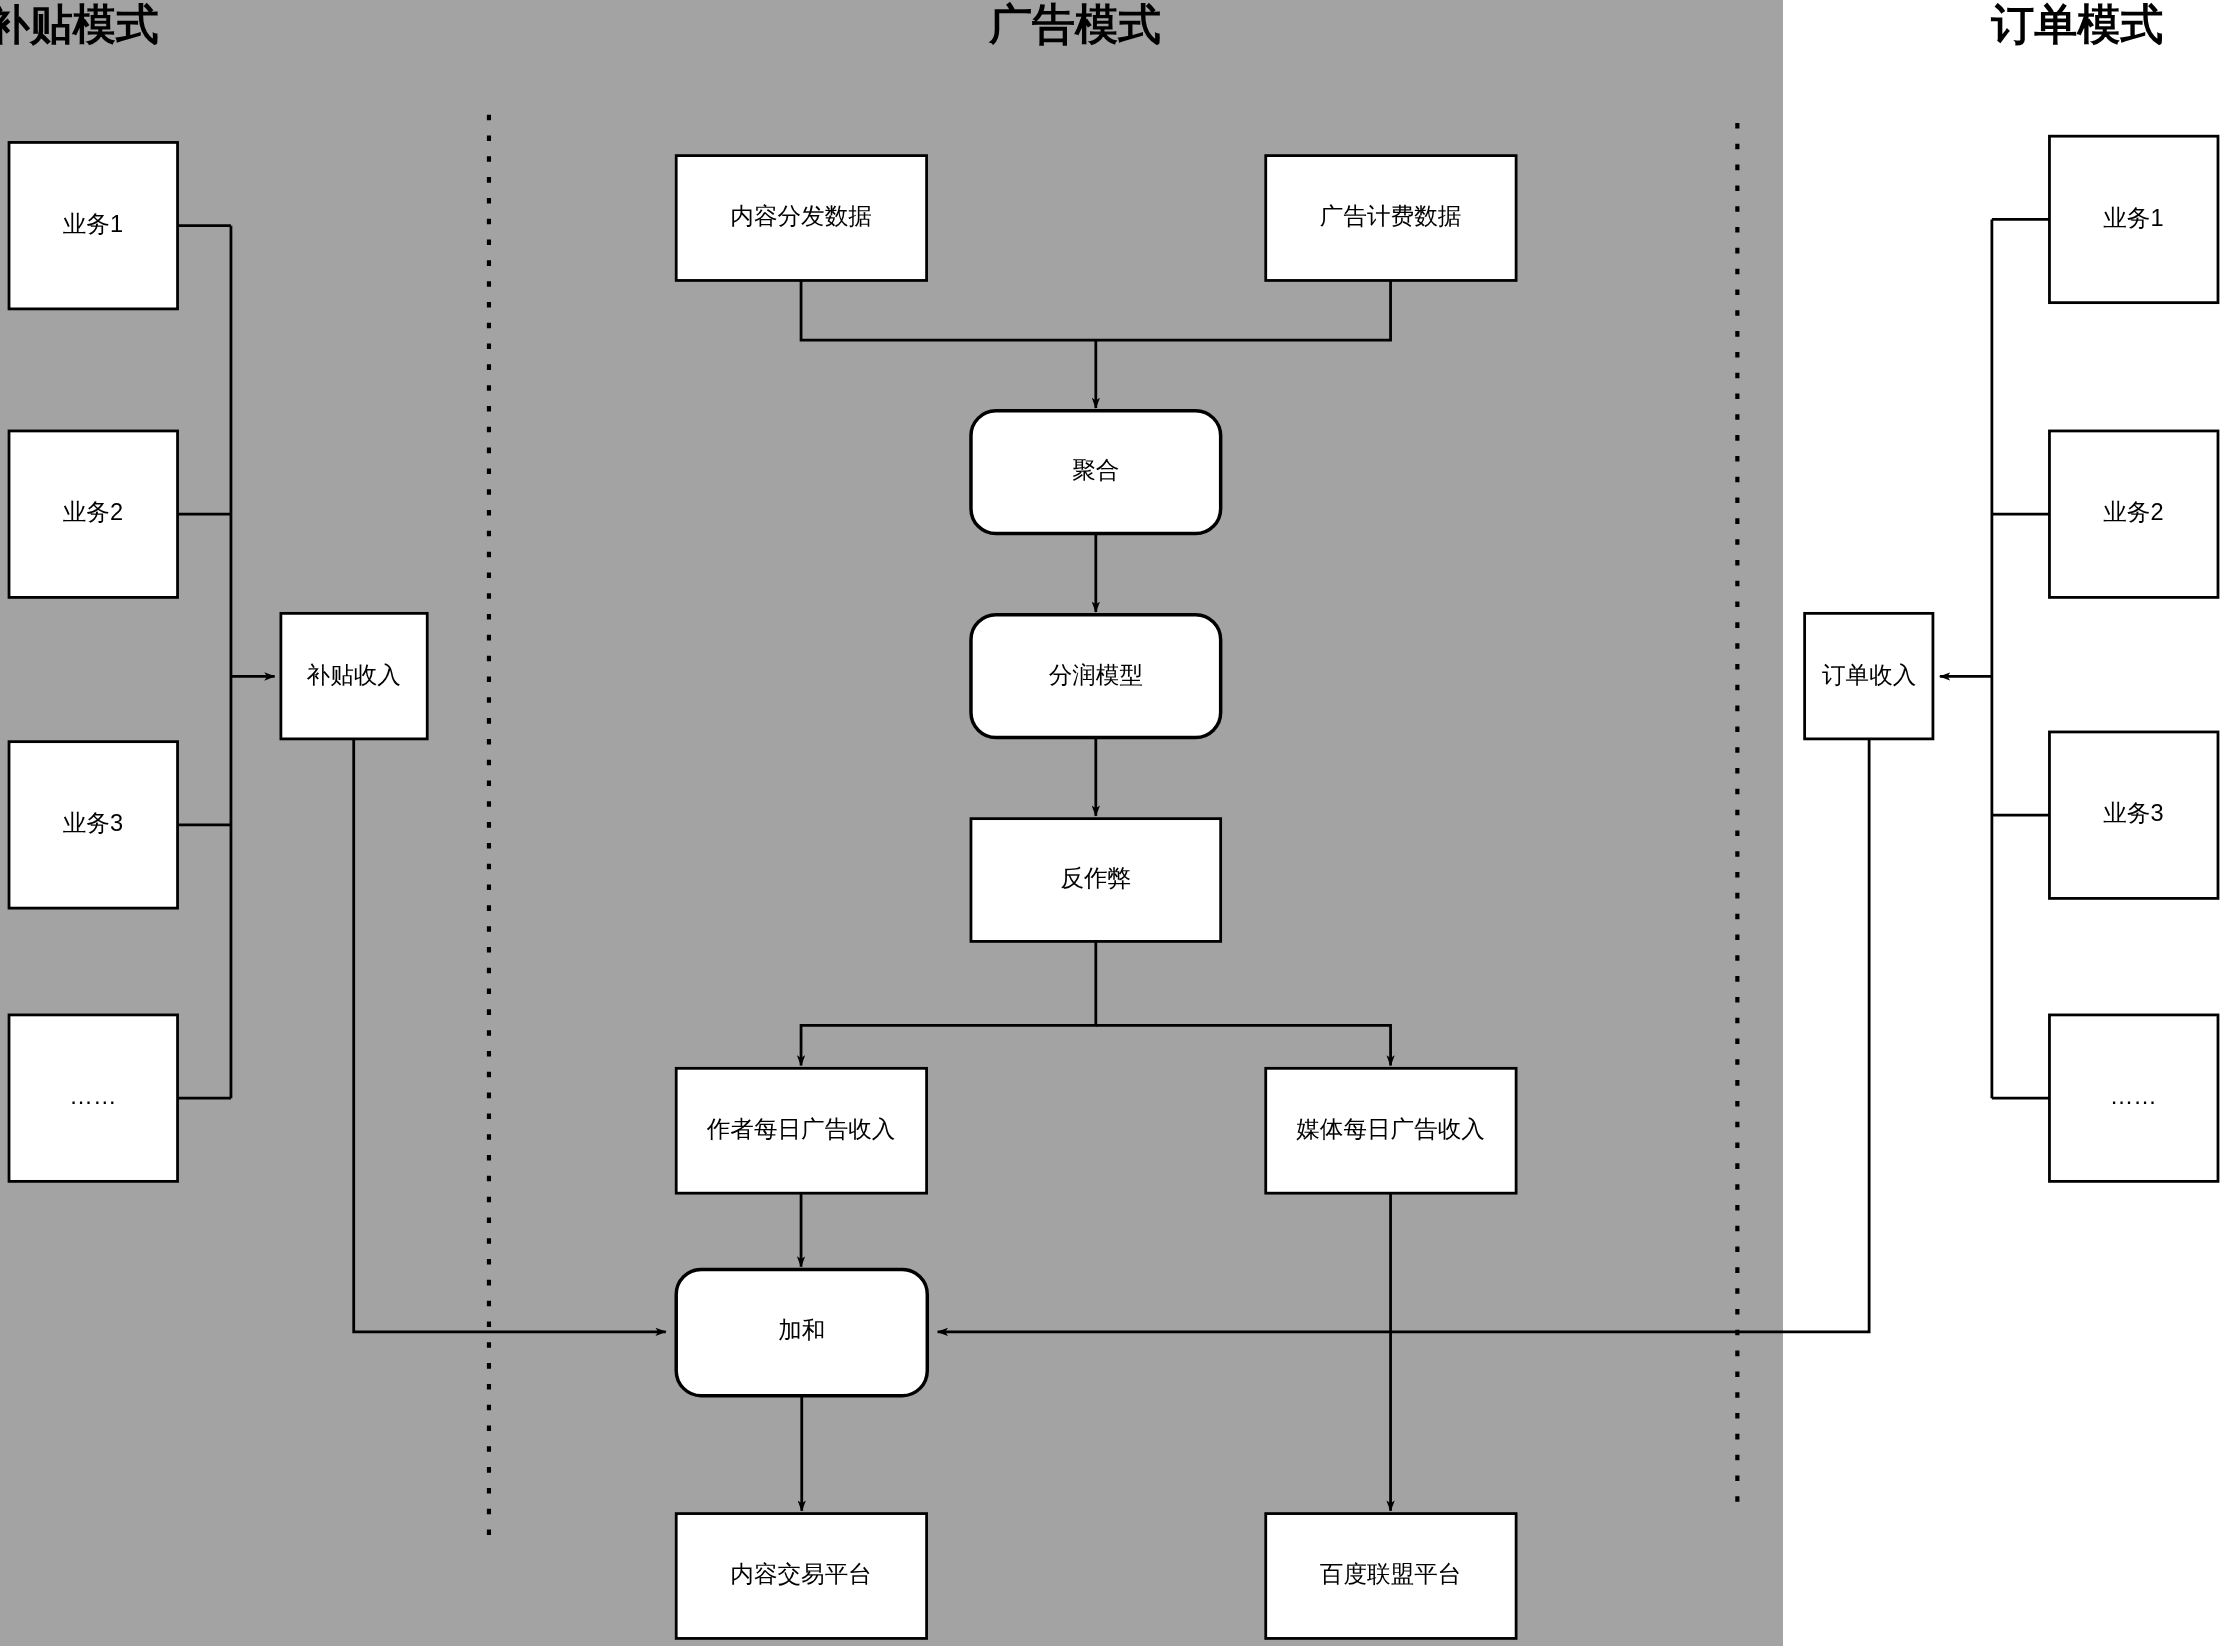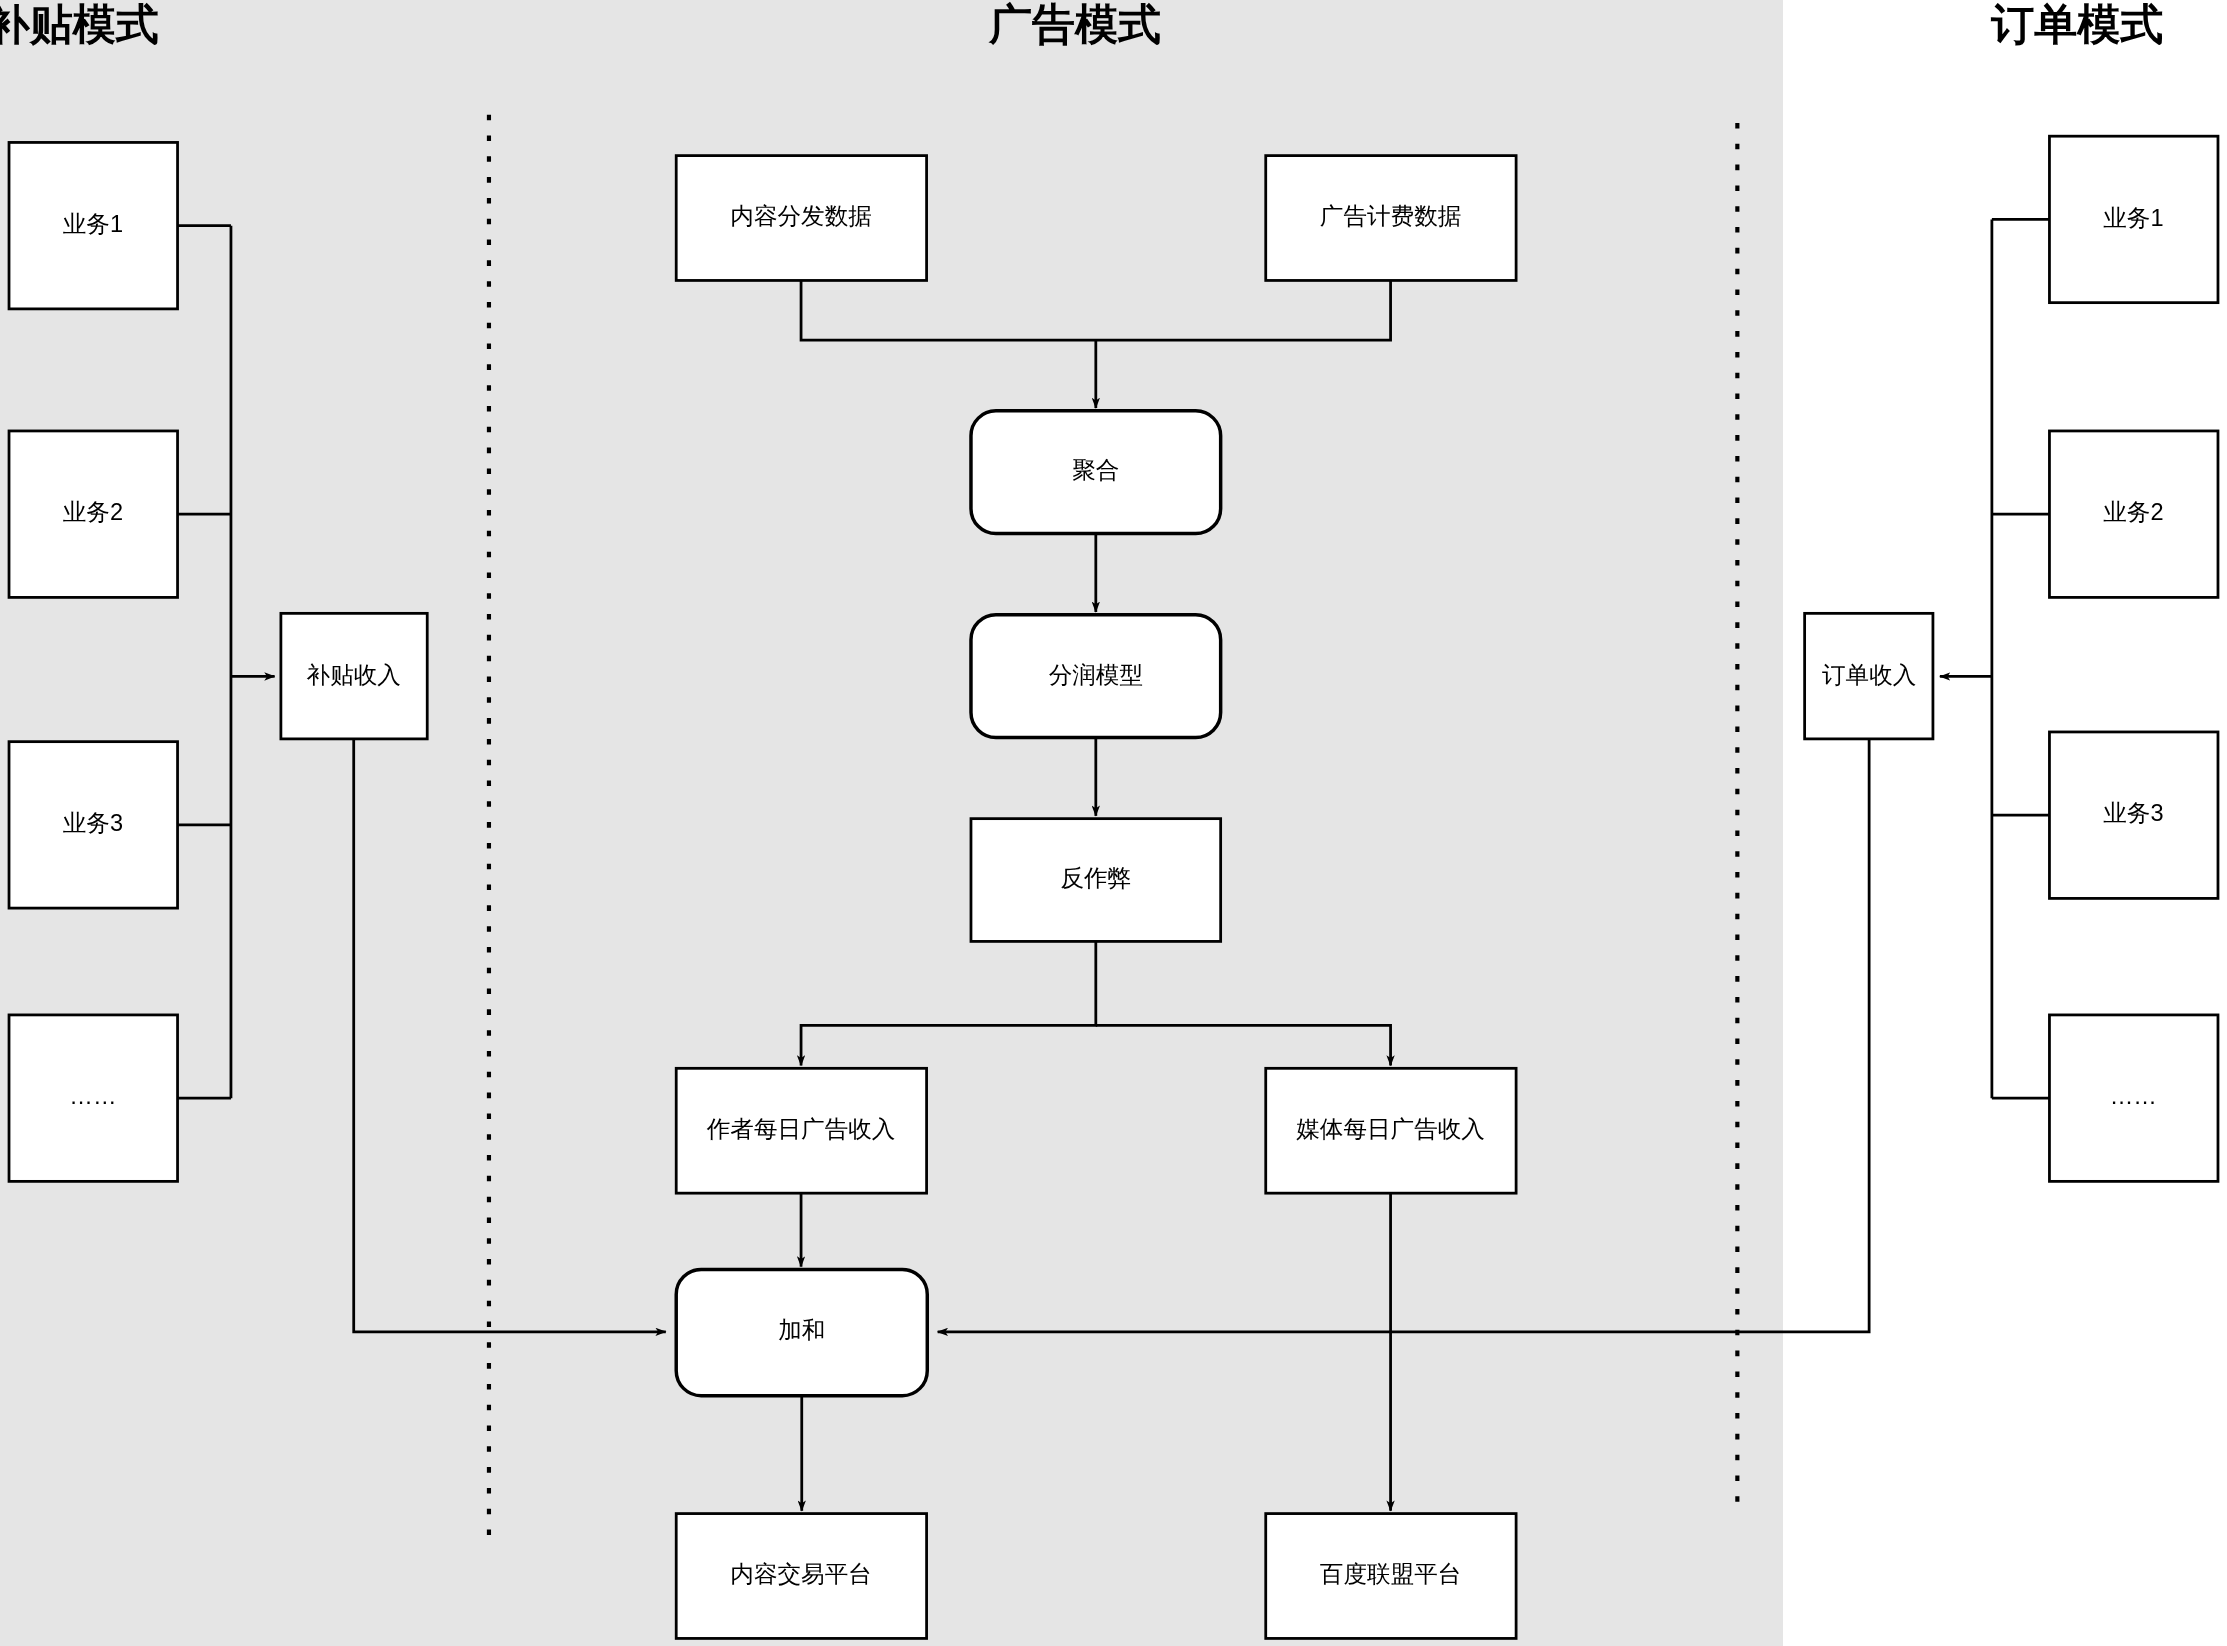--- a/index.html
+++ b/index.html
@@ -10,21 +10,21 @@
   body {
     font-family: "Liberation Sans", "DejaVu Sans", sans-serif;
     width: 2227px;
     height: 1647px;
     overflow: hidden;
   }
   #diagram-root {
     position: relative;
     width: 1783px;
     height: 1647px;
-    background: #e5e5e5;
+    background: #a3a3a3;
   }
   svg.flow {
     position: absolute;
     top: 0;
     left: 0;
     width: 2227px;
     height: 1647px;
   }
   .node-rect {
     fill: #ffffff;

